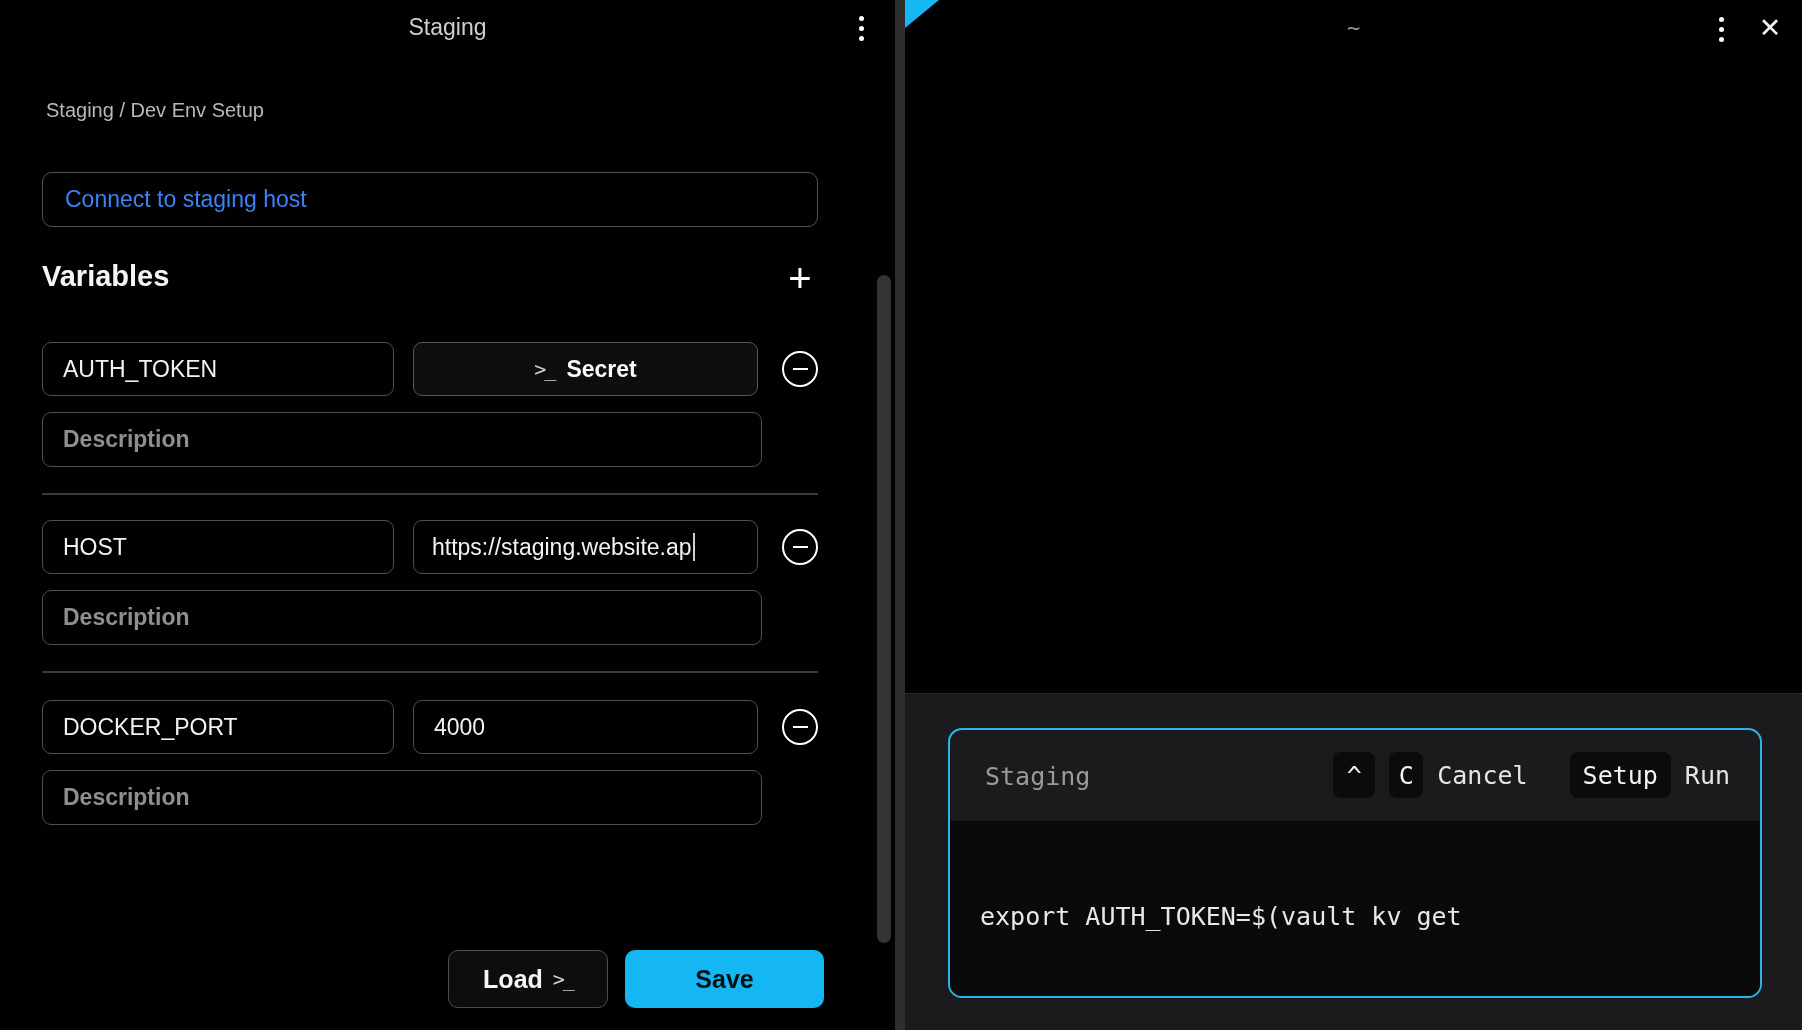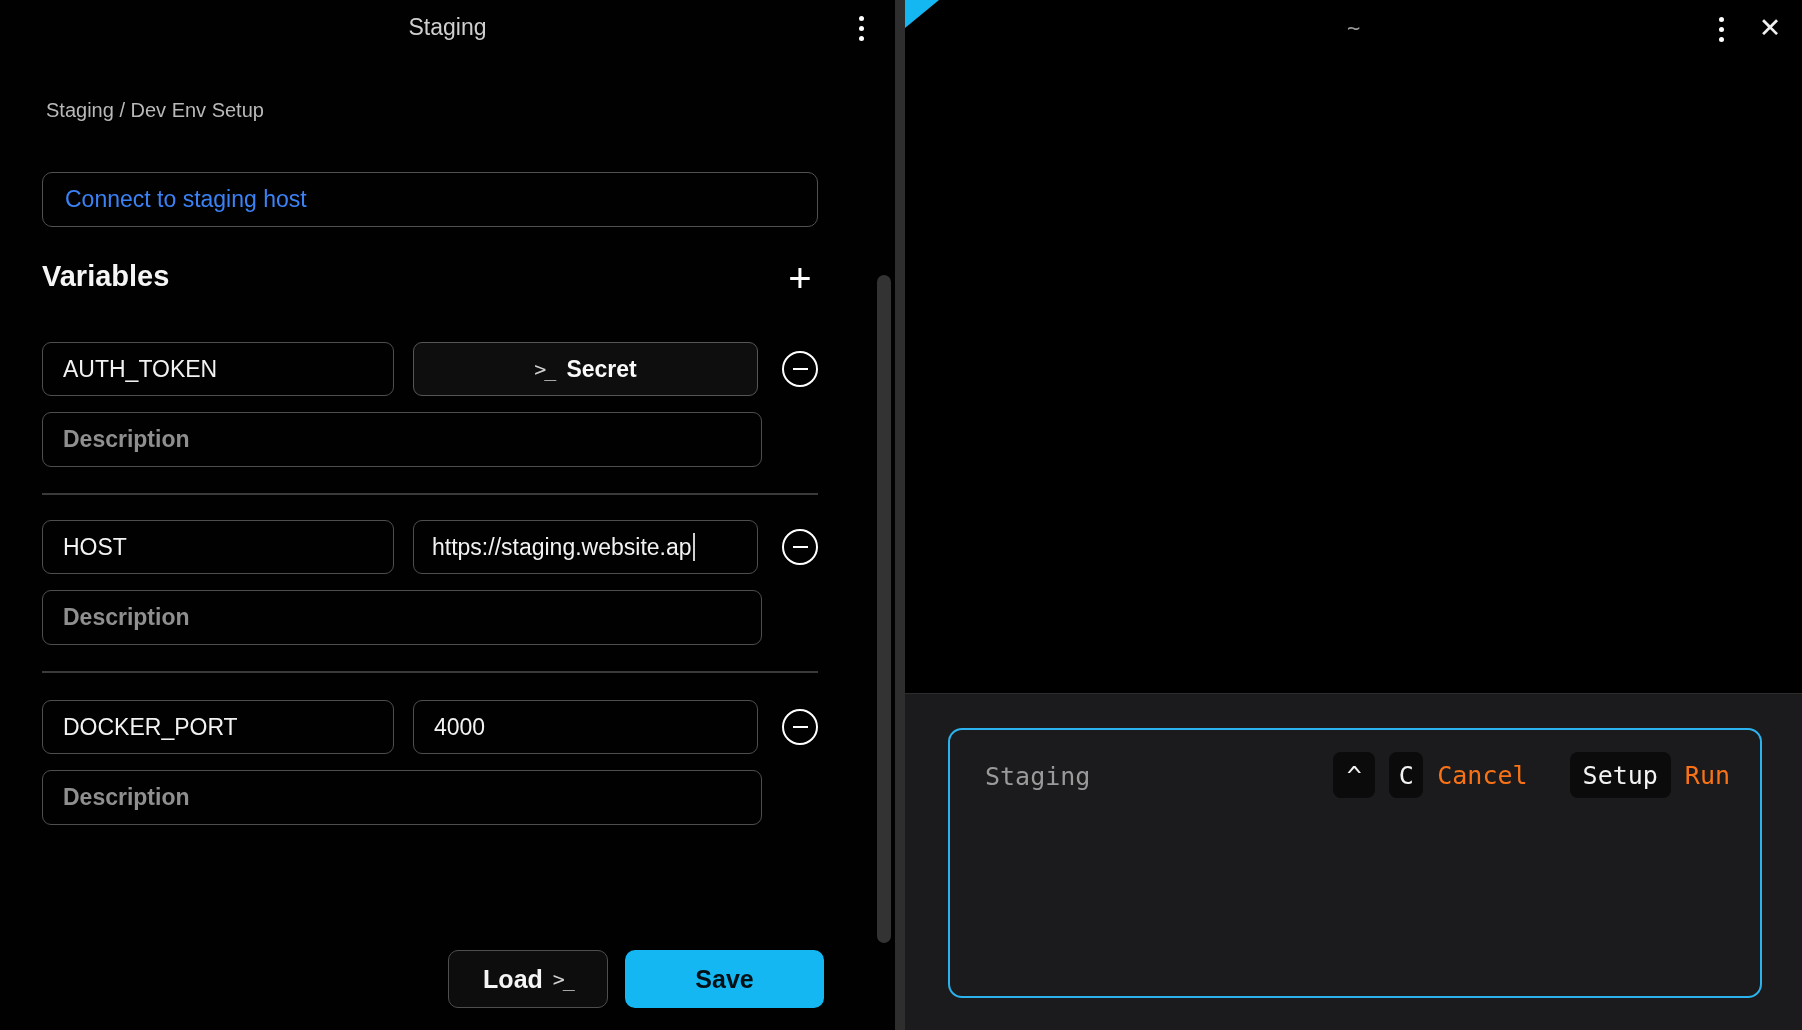--- a/index.html
+++ b/index.html
@@ -87,21 +87,21 @@
   .cb-header{position:relative;height:91px;font-family:"DejaVu Sans Mono",monospace;}
   .cb-label{position:absolute;left:35px;top:32px;font-size:25px;color:#9a9a9a;}
   .cb-controls{position:absolute;right:30px;top:22px;display:flex;align-items:center;gap:14px;}
   .keycap{background:#0b0b0b;border-radius:8px;color:#f2f2f2;font-size:25px;
           display:flex;align-items:center;justify-content:center;height:46px;}
   .key-caret{width:42px;}
   .key-c{width:34px;}
   .key-enter{padding:0 13px;}
   .ctrl-group{display:flex;align-items:center;gap:14px;cursor:pointer;}
   .ctrl-group.run{margin-left:28px;}
-  .ctrl-text{color:#f97316;font-size:25px;}
+  .ctrl-text{color:#e5e5e5;font-size:25px;}
 
   .cb-code{position:absolute;left:0;top:91px;right:0;bottom:0;background:#0a0a0a;
            padding:16px 20px 0 30px;font-family:"DejaVu Sans Mono",monospace;
            font-size:25px;line-height:32px;color:#e8e8e8;white-space:pre;cursor:text;}
 </style>
 </head>
 <body>
 
 <div class="screen">
 
@@ -191,18 +191,24 @@
               <span class="keycap key-c">C</span>
               <span class="ctrl-text">Cancel</span>
             </div>
             <div class="ctrl-group run">
               <span class="keycap key-enter">Setup</span>
               <span class="ctrl-text">Run</span>
             </div>
           </div>
         </div>
 
+        <div class="cb-code">
+          <div>export AUTH_TOKEN=$(vault kv get</div>
+          <div>-field=password secret/staging/app/server/</div>
+          
+          
+        </div>
 
       </div>
     </div>
   </div>
 
 </div>
 
 </body></html>

